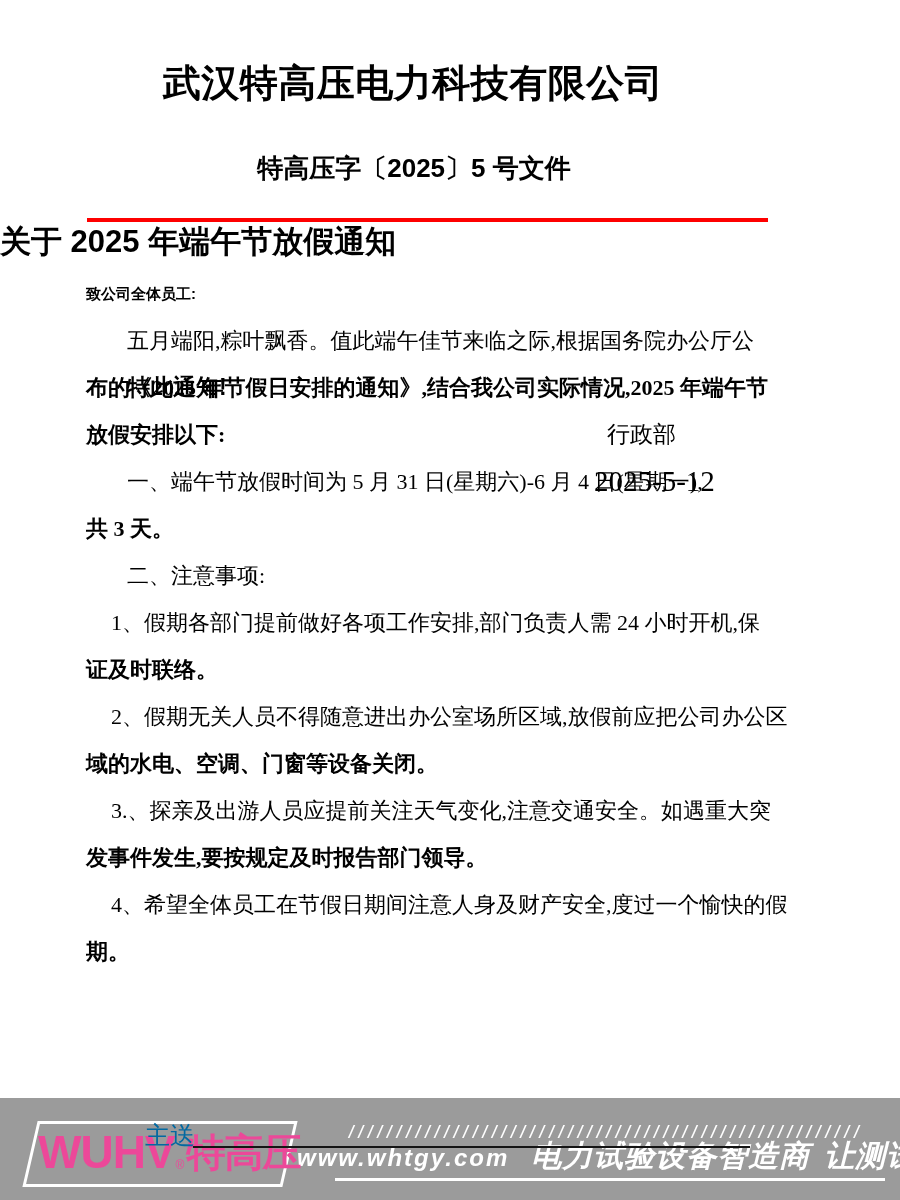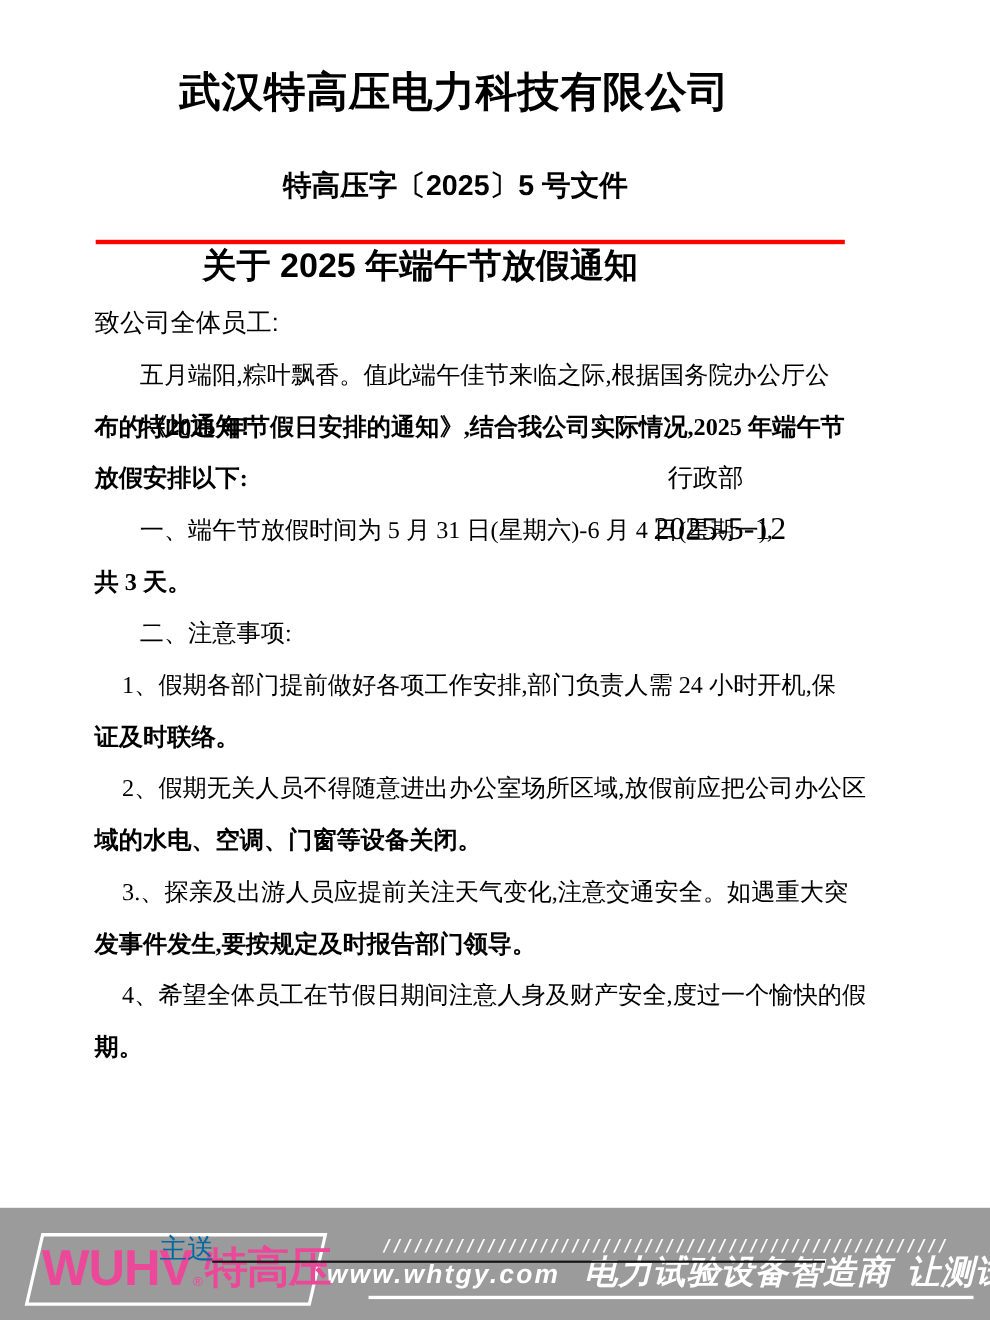--- a/index.html
+++ b/index.html
@@ -20,32 +20,32 @@
     position:absolute; top:151px; left:0; width:828px;
     text-align:center; font-family:"Liberation Sans","DejaVu Sans",sans-serif;
     font-weight:bold; font-size:26px;
   }
   .red-divider {
     position:absolute; top:218px; left:87px; width:681px; height:4px;
     background:#fe0000;
   }
   .notice-title {
     position:absolute; top:221px; left:0; width:764px;
-    text-align:center; font-family:"Liberation Sans","DejaVu Sans",sans-serif;
+    font-family:"Liberation Sans","DejaVu Sans",sans-serif;
     font-weight:bold; font-size:31px;
   }
   
   .doc-lines {
     position:absolute; top:270px; left:86px; width:730px;
     font-size:22px; line-height:47px;
   }
   .doc-lines > div, .lines-wrap > div { height:47px; white-space:nowrap; }
   .salutation {
     font-family:"Liberation Sans","DejaVu Sans",sans-serif;
-    font-weight:normal; font-size:23px;
+    font-weight:bold; font-size:15px;
   }
   .bline.indent2 { padding-left:41px; }
   .bline.item    { padding-left:25px; }
   .bline.flush   { padding-left:0;font-weight:bold; }
   .closing {
     padding-left:41px; font-family:"Liberation Sans","DejaVu Sans",sans-serif;
     font-weight:bold; font-size:23px;
   }
   .signature { padding-left:521px; font-size:23px; }
   .sign-date { padding-left:508px; font-size:29px; }

